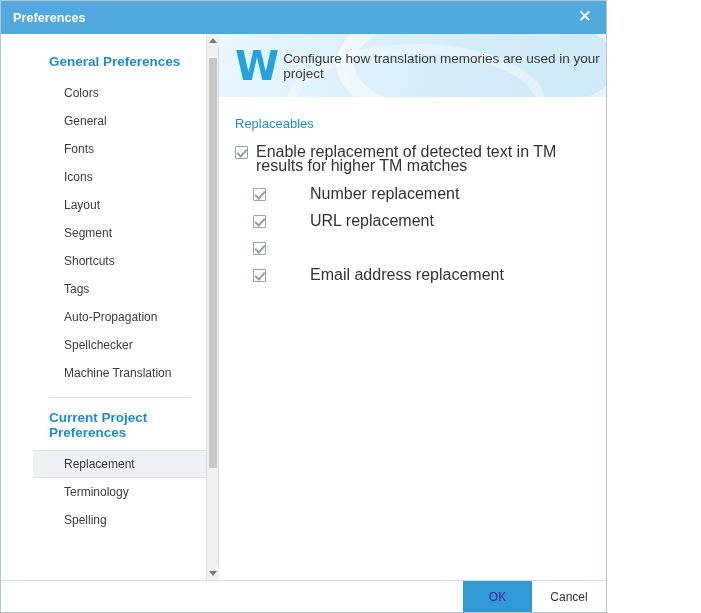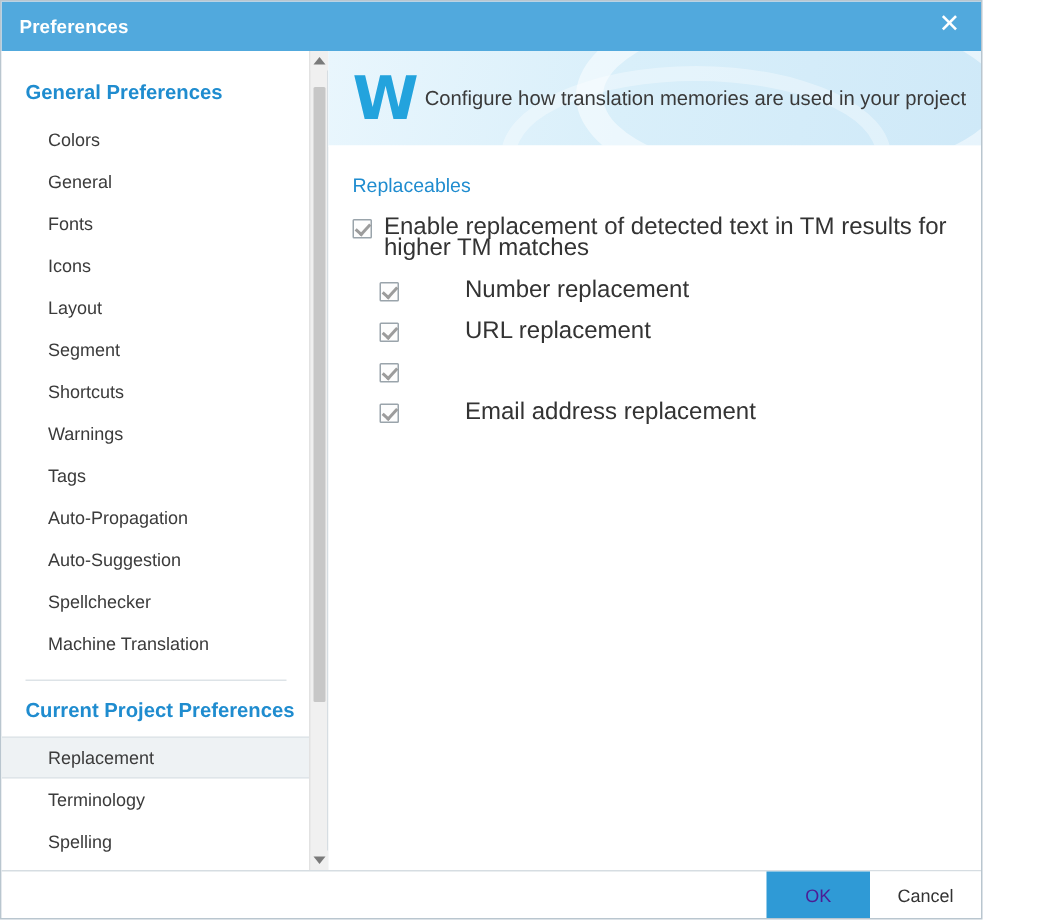--- a/index.html
+++ b/index.html
@@ -10,21 +10,21 @@
   body {
     width: 701px;
     height: 613px;
     font-family: "Liberation Sans", sans-serif;
     font-size: 12px;
     background: #ffffff;
     overflow: hidden;
   }
   .window {
     position: relative;
-    width: 655px;
+    width: 607px;
     height: 613px;
     border: 1px solid #b9c6cf;
     background: #ffffff;
     overflow: hidden;
   }
   
   .titlebar {
     height: 33px;
     background: #51a9dd;
     display: flex;
@@ -58,20 +58,21 @@
     width: 218px;
     position: relative;
     border-right: 1px solid #d6dde2;
     background: #ffffff;
   }
   .sidebar {
     width: 206px;
     height: 546px;
     overflow: hidden;
     padding-top: 12px;
+    padding-left: 32px;
   }
   .section-title {
     color: #1f8ccf;
     font-size: 13.5px;
     font-weight: bold;
     padding: 8px 0 10px 16px;
   }
   .nav-item {
     height: 28px;
     line-height: 28px;
@@ -273,24 +274,22 @@
 
         <div class="section-title">General Preferences</div>
 
         <div class="nav-item">Colors</div>
         <div class="nav-item">General</div>
         <div class="nav-item">Fonts</div>
         <div class="nav-item">Icons</div>
         <div class="nav-item">Layout</div>
         <div class="nav-item">Segment</div>
         <div class="nav-item">Shortcuts</div>
-        <div class="nav-item">Warnings</div>
         <div class="nav-item">Tags</div>
         <div class="nav-item">Auto-Propagation</div>
-        <div class="nav-item">Auto-Suggestion</div>
         <div class="nav-item">Spellchecker</div>
         <div class="nav-item">Machine Translation</div>
 
         <div class="nav-sep"></div>
 
         <div class="section-title">Current Project Preferences</div>
 
         <div class="nav-item selected">Replacement</div>
         <div class="nav-item">Terminology</div>
         <div class="nav-item">Spelling</div>

